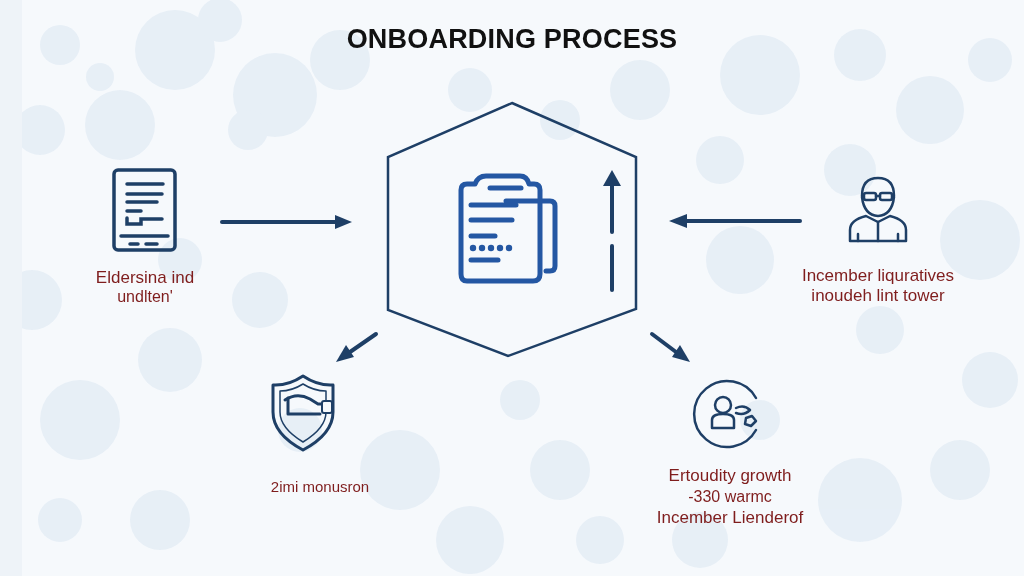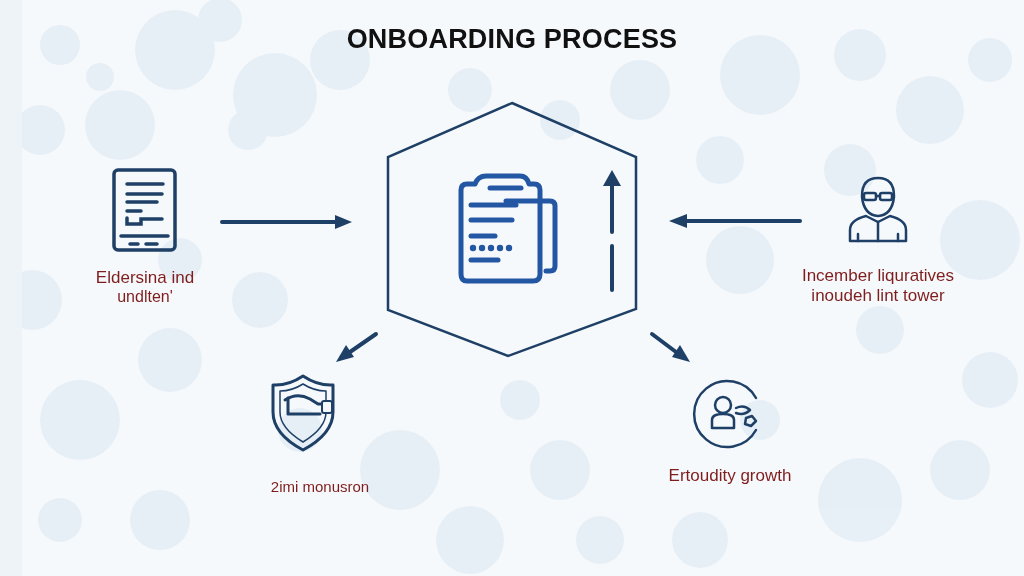--- a/index.html
+++ b/index.html
@@ -171,13 +171,15 @@
   <div class="l1" style="font-size:17px;">Incember liquratives</div>
   <div class="l2" style="font-size:17px; ">inoudeh lint tower</div>
 </div>
 
 <div class="label" style="left:190px; top:466px; width:260px;">
   <div class="l2" style="font-size:15px; margin-top:12px;">2imi monusron</div>
 </div>
 
 <div class="label" style="left:610px; top:466px; width:240px;">
   <div class="l1" style="font-size:17px;">Ertoudity growth</div>
+  <div class="l2" style="font-size:16px; margin-top:2px;">-330 warmc</div>
+  <div class="l3" style="font-size:17px; margin-top:2px;">Incember Lienderof</div>
 </div>
 
 </body></html>

